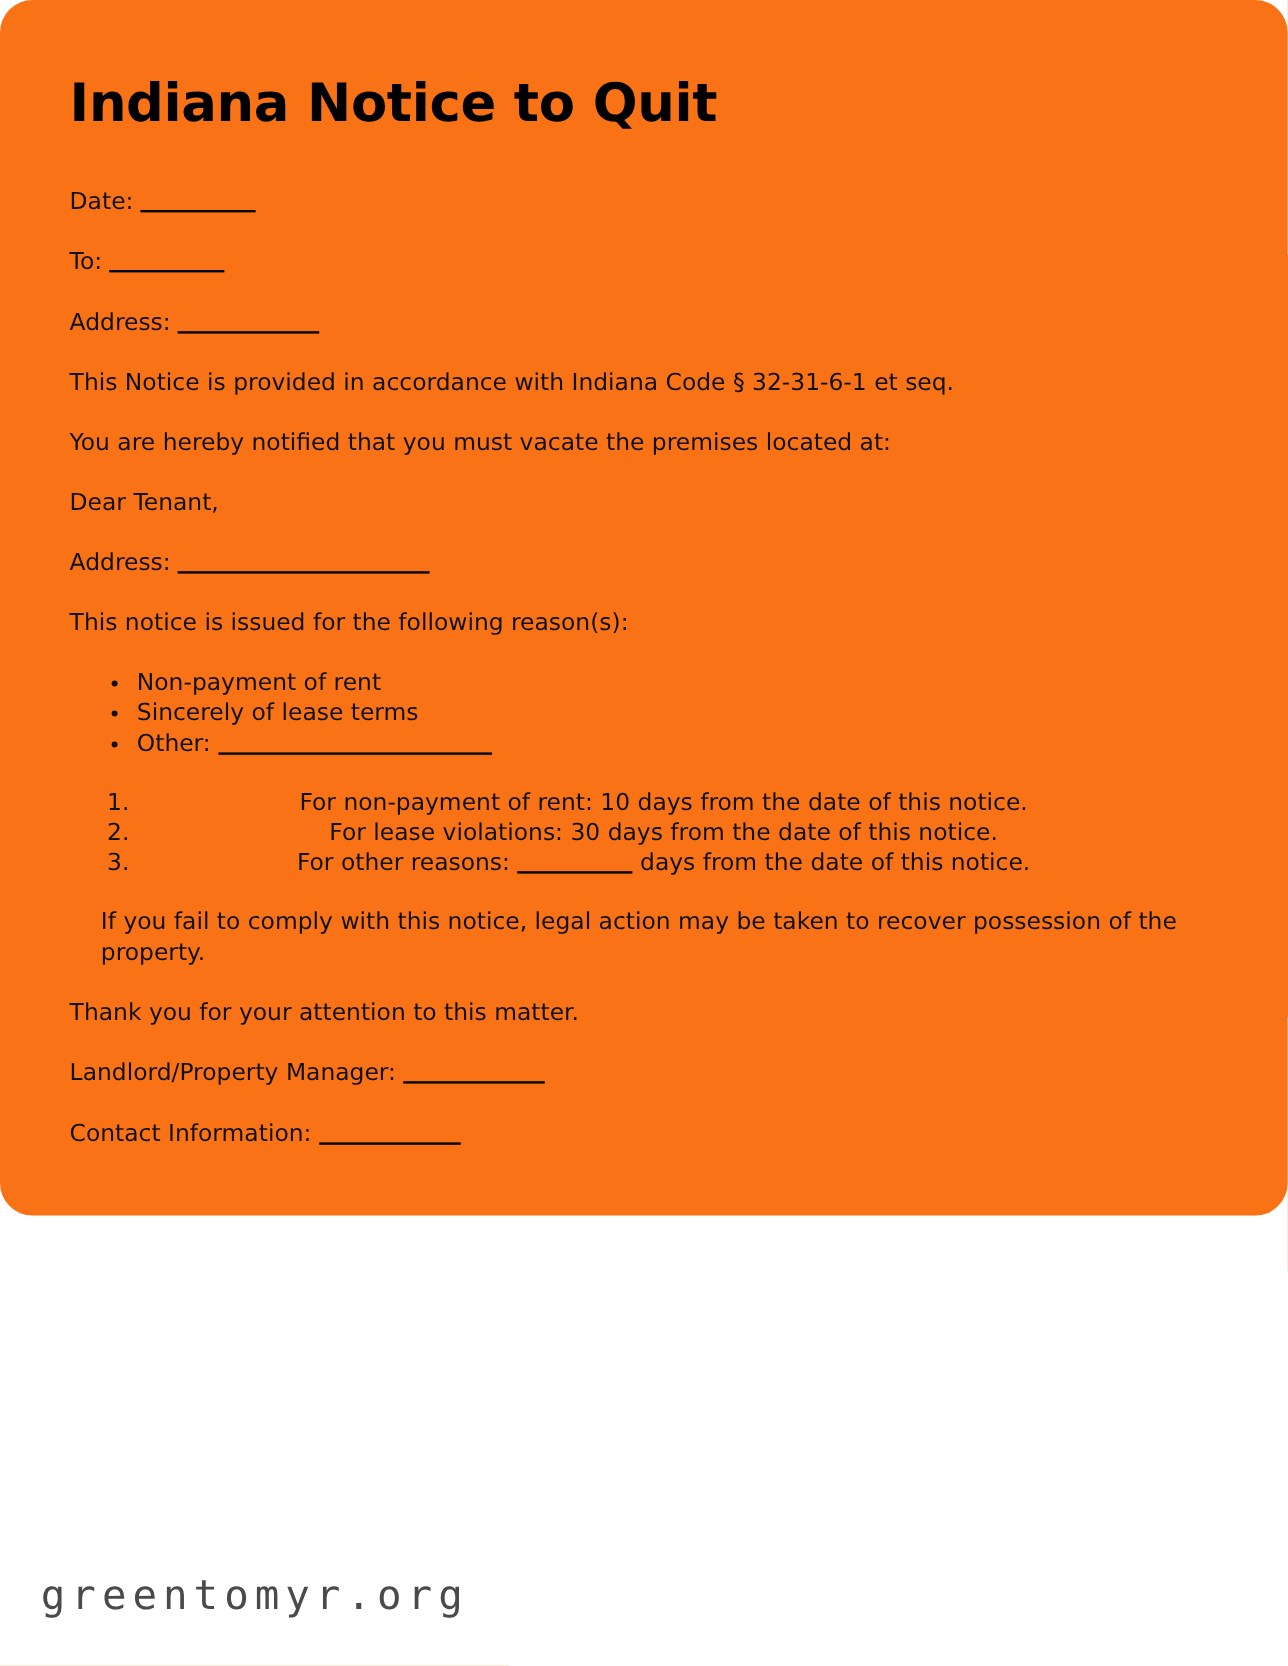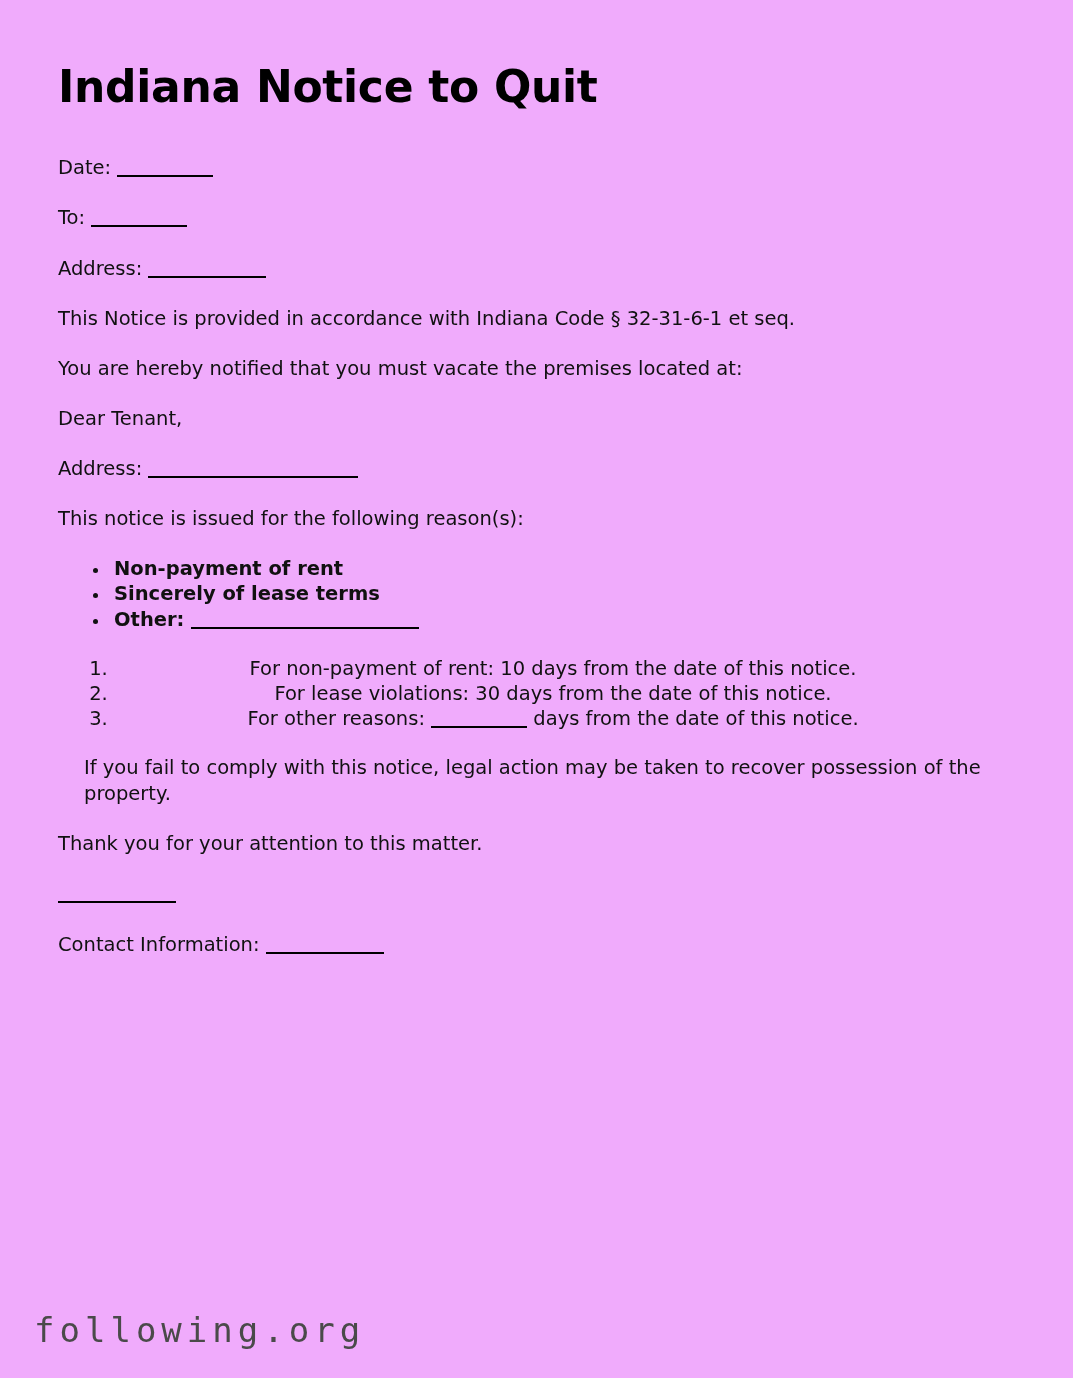--- a/index.html
+++ b/index.html
@@ -13,22 +13,23 @@
     position: relative;
     font-family: "DejaVu Sans", "Liberation Sans", sans-serif;
     color: #000000;
     overflow: hidden;
   }
 
   .page {
     position: absolute;
     left: 0; top: 0;
     width: 1073px;
-    height: 1378px;
-    background: #f0abfc;
+    height: 1013px;
+    background: #f97316;
+    border-radius: 27px;
   }
 
   .content {
     position: absolute;
     left: 58px;
     top: 62px;
     width: 930px;
   }
 
   .doc-title {
@@ -67,21 +68,20 @@
     margin: 0 0 24px 0;
     padding: 0 0 0 52px;
     list-style: disc;
   }
   ul.reasons li {
     font-size: 19.5px;
     line-height: 1.29;
     margin: 0;
     padding-left: 4px;
     color: #111;
-    font-weight: bold;
   }
   ul.reasons li::marker { font-size: 17px; }
 
   ol.timeframe {
     margin: 0 0 24px 0;
     padding: 0 0 0 56px;
     list-style: decimal;
   }
   ol.timeframe li {
     font-size: 19.5px;
@@ -166,24 +166,25 @@
         <span>days from the date of this notice.</span>
       </li>
     </ol>
 
     <p class="para wrap">If you fail to comply with this notice, legal action may be taken to recover possession of the property.</p>
 
     <p class="para">Thank you for your attention to this matter.</p>
 
 
     <p class="para">
+      <span>Landlord/Property Manager:</span>
       <span class="blank m"></span>
     </p>
 
     <p class="para">
       <span>Contact Information:</span>
       <span class="blank m"></span>
     </p>
 
   </div>
 
-  <div class="footer">following.org</div>
+  <div class="footer">greentomyr.org</div>
 </div>
 
 </body></html>

